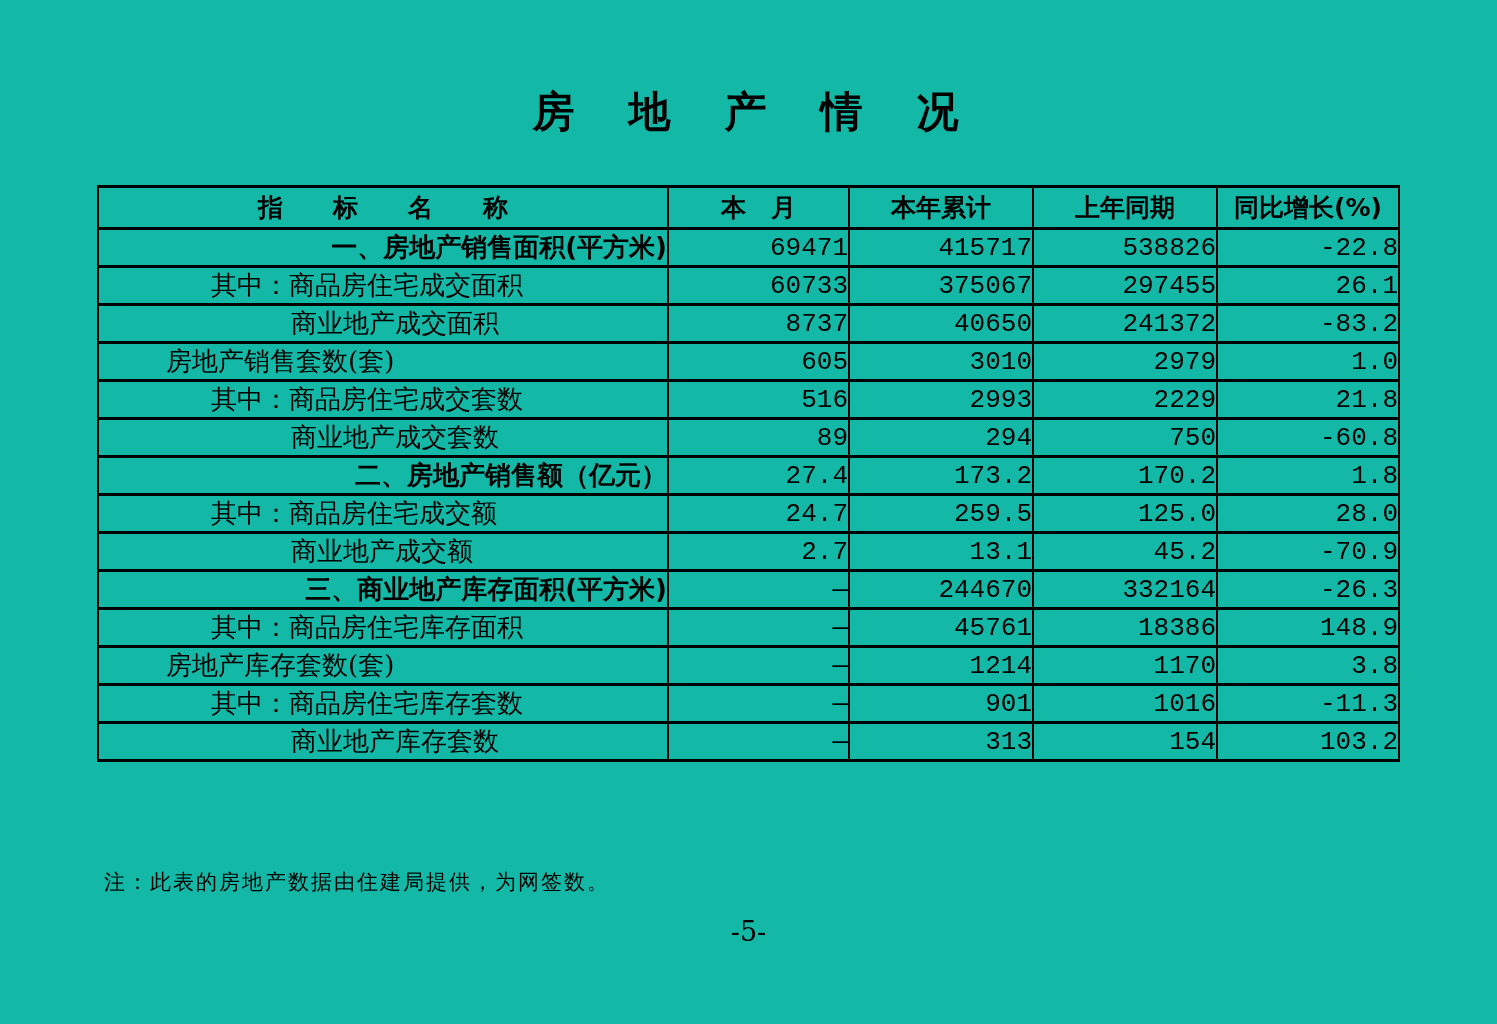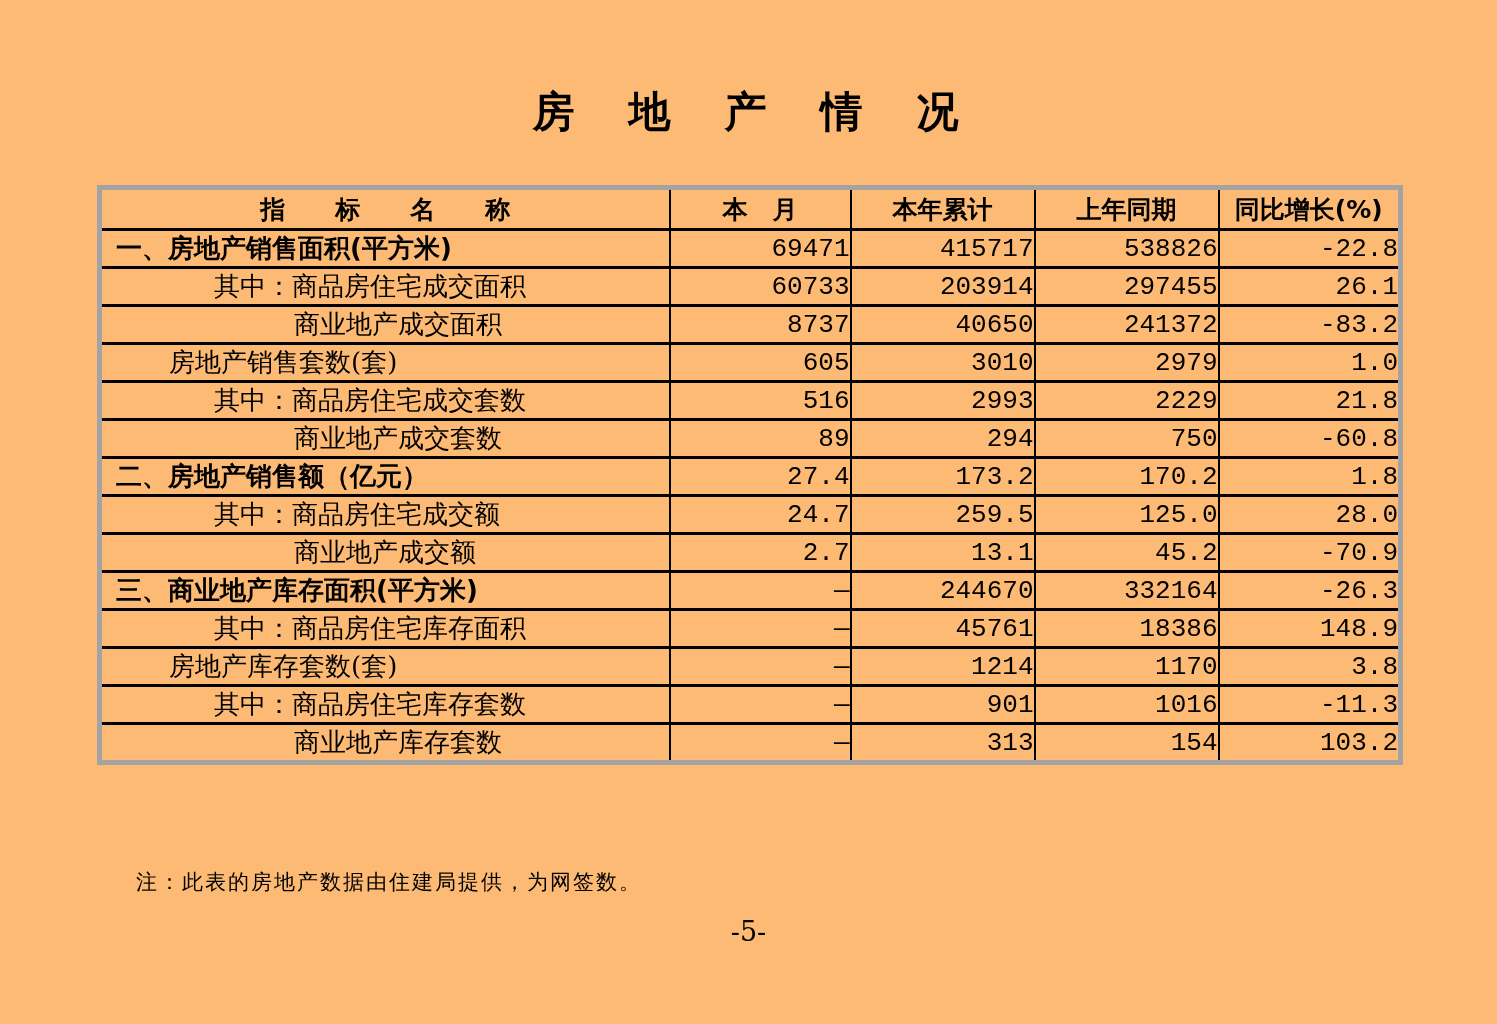--- a/index.html
+++ b/index.html
@@ -9,41 +9,41 @@
     width: 1497px;
     height: 1024px;
     overflow: hidden;
     font-family: "DejaVu Sans", sans-serif;
     color: #000000;
   }
   .page {
     position: relative;
     width: 1497px;
     height: 1024px;
-    background: #fdba74;
+    background: #14b8a6;
   }
   .title {
     position: absolute;
     top: 84px;
     left: 0;
     width: 100%;
     text-align: center;
     font-size: 42px;
     font-weight: bold;
     letter-spacing: 6px;
     font-family: "DejaVu Sans", sans-serif;
     white-space: pre;
   }
   table.report {
     position: absolute;
     left: 97px;
     top: 185px;
     border-collapse: collapse;
     table-layout: fixed;
-    border: 5px solid #a3a3a3;
+    border: 2px solid #a3a3a3;
   }
   table.report th,
   table.report td {
     border: 2px solid #000000;
     border-top-width: 3px;
     border-bottom-width: 3px;
     padding: 0;
     overflow: hidden;
     white-space: pre;
   }
@@ -55,39 +55,38 @@
     font-size: 25px;
     text-align: center;
     vertical-align: middle;
   }
   td.label {
     font-family: "DejaVu Serif", serif;
     font-size: 26px;
     text-align: left;
     vertical-align: middle;
   }
-  td.label.section { padding-left: 14px; font-weight: bold; font-family: "DejaVu Sans", sans-serif; }
+  td.label.section { padding-left: 14px; font-weight: bold; font-family: "DejaVu Sans", sans-serif; text-align: right; }
   td.label.item    { padding-left: 67px; }
   td.label.sub     { padding-left: 112px; }
   td.label.sub2    { padding-left: 192px; margin-top: 28px; }
   td.num {
     font-family: Liberation Mono, monospace;
     font-size: 26px;
     text-align: right;
     padding-right: 14px;
     vertical-align: middle;
   }
   .footnote {
     position: absolute;
     left: 104px;
     top: 868px;
     font-family: "DejaVu Serif", serif;
     font-size: 21px;
     letter-spacing: 2px;
-    margin-left: 32px;
   }
   .pageno {
     position: absolute;
     top: 916px;
     left: 0;
     width: 100%;
     text-align: center;
     font-family: "DejaVu Serif", serif;
     font-size: 27px;
   }
@@ -120,21 +119,21 @@
         <tr>
           <td class="label section">一、房地产销售面积(平方米)</td>
           <td class="num">69471</td>
           <td class="num">415717</td>
           <td class="num">538826</td>
           <td class="num">-22.8</td>
         </tr>
         <tr>
           <td class="label sub">其中：商品房住宅成交面积</td>
           <td class="num">60733</td>
-          <td class="num">203914</td>
+          <td class="num">375067</td>
           <td class="num">297455</td>
           <td class="num">26.1</td>
         </tr>
         <tr>
           <td class="label sub2">商业地产成交面积</td>
           <td class="num">8737</td>
           <td class="num">40650</td>
           <td class="num">241372</td>
           <td class="num">-83.2</td>
         </tr>

